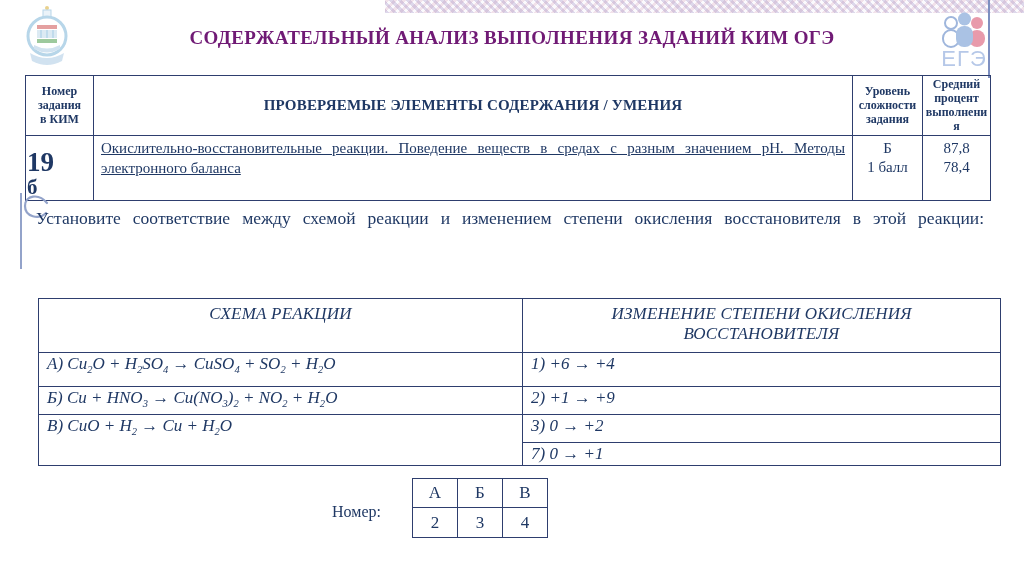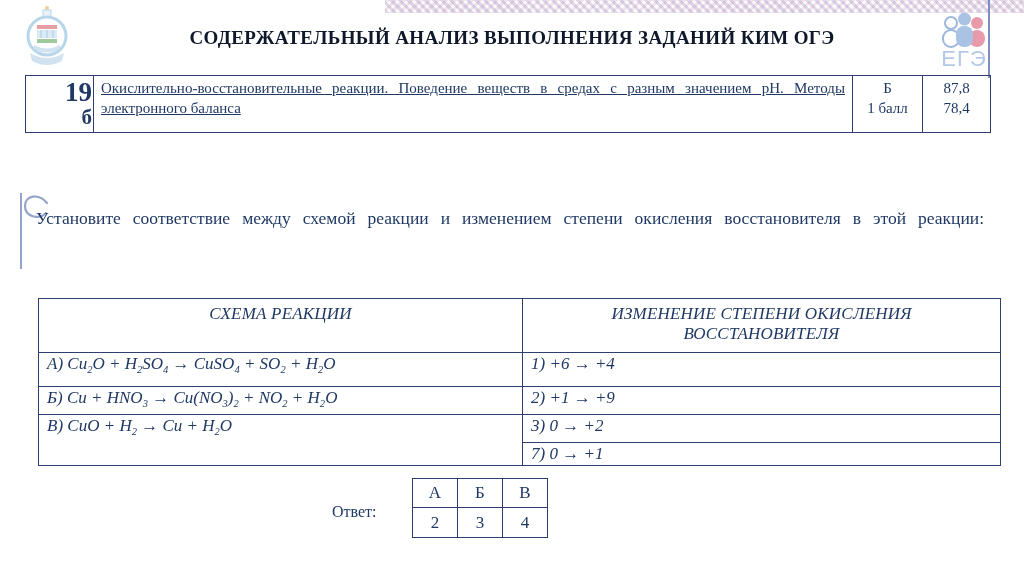--- a/index.html
+++ b/index.html
@@ -18,30 +18,30 @@
   .accent-line { position:absolute; left:988px; top:0; width:2px; height:78px; background:#7d8fc0; }
   .emblem { position:absolute; left:24px; top:5px; opacity:.85; }
   .ege-logo { position:absolute; left:938px; top:12px; }
   .ege-text {
     position:absolute; left:934px; top:46px; width:60px; text-align:center;
     font-family:"Liberation Sans","DejaVu Sans",sans-serif; font-weight:normal;
     font-size:22px; letter-spacing:1px; color:#b6c8e8;
   }
   .page-title {
     position:absolute; left:62px; top:27px; width:900px; text-align:center;
-    font-size:19px; font-weight:bold; letter-spacing:0.4px; color:#0f172a;
+    font-size:19px; font-weight:bold; letter-spacing:0.4px; color:#701a75;
   }
   
   table { border-collapse:collapse; table-layout:fixed; }
   .task-table { position:absolute; left:25px; top:75px; width:965px; }
   .task-table th, .task-table td { border:1.6px solid #2e3e6e; overflow:hidden; }
   .task-table th { font-weight:bold; }
   .th-small { font-size:12px; line-height:1.18; text-align:center; vertical-align:middle; white-space:pre-line; }
   .th-main  { font-size:15px; text-align:center; vertical-align:middle; letter-spacing:0.2px; }
-  .num-cell { text-align:right; vertical-align:top; padding-top:2px; }
+  .num-cell { text-align:left; vertical-align:top; padding-top:12px; }
   .num-big    { font-size:27px; font-weight:bold; line-height:1.05; }
   .num-letter { font-size:21px; font-weight:bold; line-height:1.1; }
   .content-cell { font-size:15px; line-height:1.36; text-align:justify; vertical-align:top; padding:2px 7px;text-decoration:underline; }
   .center-cell  { font-size:15px; line-height:1.3; text-align:center; vertical-align:top; padding-top:3px; white-space:pre-line; }
   
   .flourish { position:absolute; left:13px; top:191px; }
   
   .instruction { position:absolute; left:36px; top:206px; width:948px; font-size:17.5px; line-height:25px; }
   .instr-l1 { text-align:justify; text-align-last:justify; }
   
@@ -90,20 +90,33 @@
   <div class="page-title">СОДЕРЖАТЕЛЬНЫЙ АНАЛИЗ ВЫПОЛНЕНИЯ ЗАДАНИЙ КИМ ОГЭ</div>
 
   <table class="task-table">
     <colgroup>
         <col style="width:68px">
         <col style="width:759px">
         <col style="width:70px">
         <col style="width:68px">
       </colgroup>
     <tbody>
+        <tr style="height:53px">
+      <th class="th-small">Номер
+задания
+в КИМ</th>
+      <th class="th-main">ПРОВЕРЯЕМЫЕ ЭЛЕМЕНТЫ СОДЕРЖАНИЯ / УМЕНИЯ</th>
+      <th class="th-small">Уровень
+сложности
+задания</th>
+      <th class="th-small">Средний
+процент
+выполнени
+я</th>
+    </tr>
     <tr style="height:57px">
       <td class="num-cell">
         <div class="num-big">19</div>
         <div class="num-letter">б</div>
       </td>
       <td class="content-cell">Окислительно-восстановительные реакции. Поведение веществ в средах с разным значением pH. Методы электронного баланса</td>
       <td class="center-cell">Б
 1 балл</td>
       <td class="center-cell">87,8
 78,4</td>
@@ -142,21 +155,21 @@
     <tr style="height:28px">
       <td rowspan="2">В) CuO + H<sub>2</sub> → Cu + H<sub>2</sub>O</td>
       <td>3) 0 → +2</td>
     </tr>
     <tr style="height:23px">
       <td>7) 0 → +1</td>
     </tr>
   </tbody>
     </table>
 
-  <div class="answer-label">Ответ:</div>
+  <div class="answer-label">Номер:</div>
   <table class="answer-table">
     <tbody>
         <tr style="height:29px">
       <td>А</td>
       <td>Б</td>
       <td>В</td>
     </tr>
     <tr style="height:30px">
       <td>2</td>
       <td>3</td>

